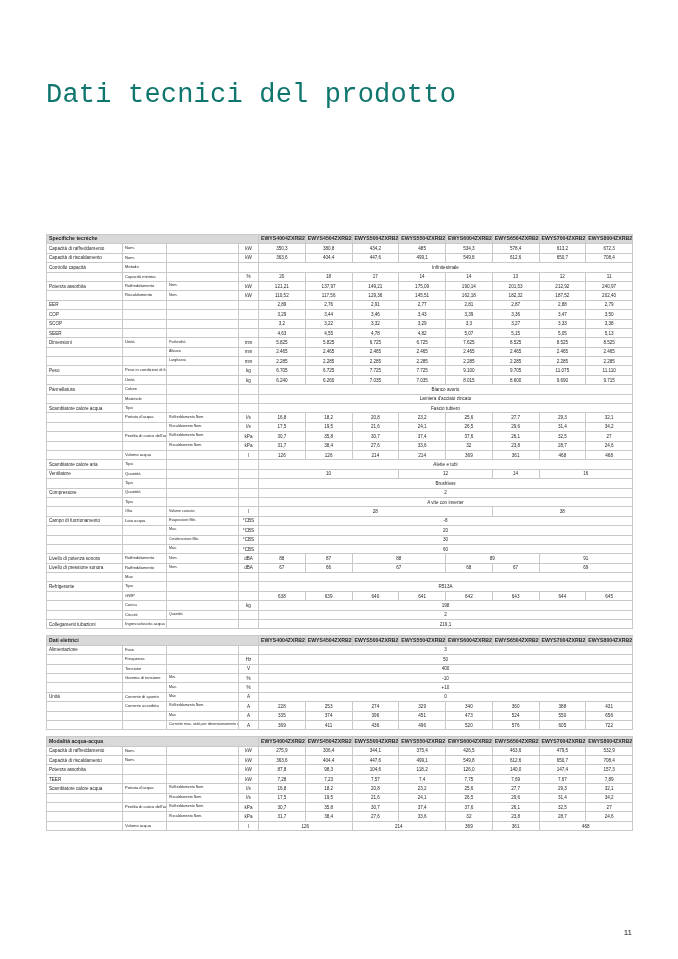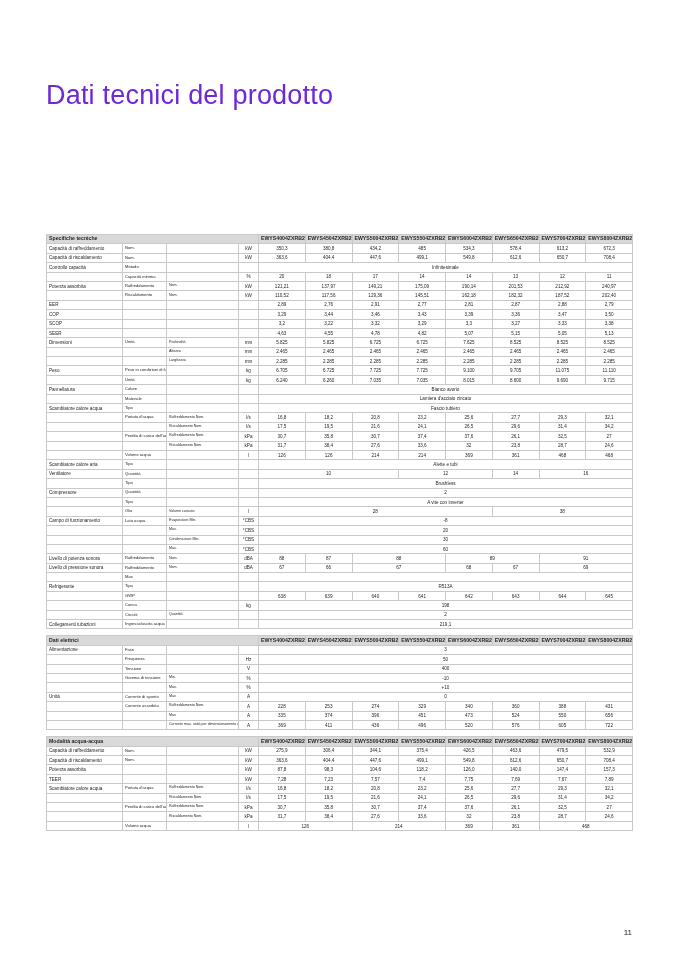--- a/index.html
+++ b/index.html
@@ -21,22 +21,22 @@
     height: 959px;
     box-sizing: border-box;
   }
   .page-title {
     position: absolute;
     left: 46px;
     top: 62px;
     font-size: 27px;
     font-weight: 300;
     letter-spacing: 0.2px;
-    color: #6d28d9;
-    font-family: Liberation Sans, sans-serif;
+    color: #0f766e;
+    font-family: Liberation Mono, monospace;
   }
   .page-number {
     position: absolute;
     right: 46px;
     bottom: 22px;
     font-size: 8px;
     color: #231f20;
   }
   .tables-wrap {
     position: absolute;

